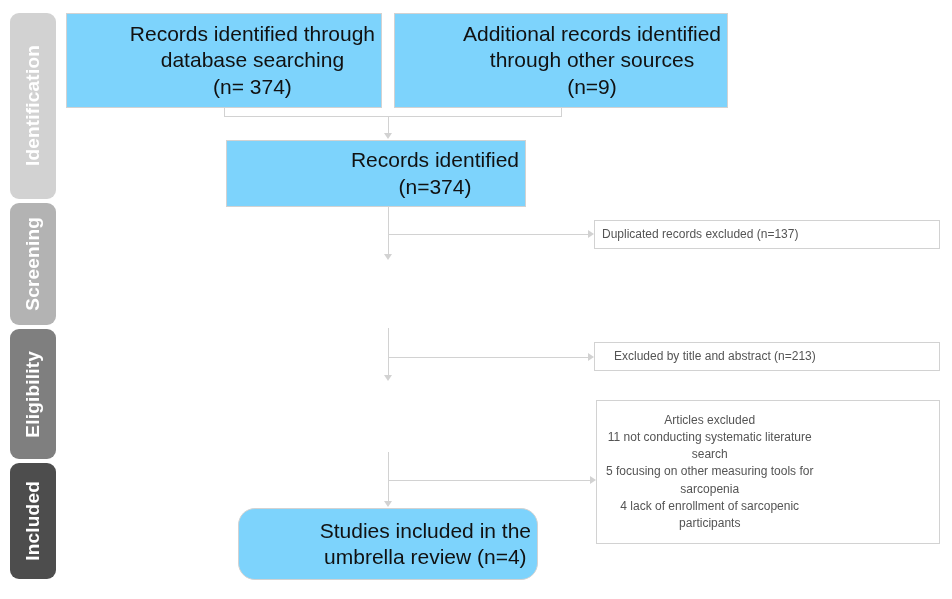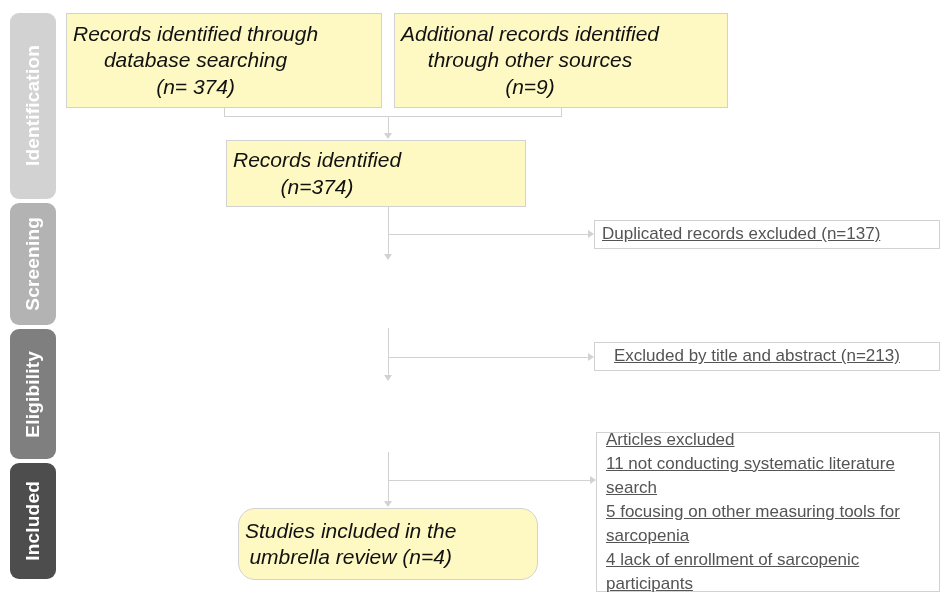--- a/index.html
+++ b/index.html
@@ -37,53 +37,51 @@
     font-size: 19px;
     letter-spacing: 0.2px;
     white-space: nowrap;
     font-family: "Liberation Sans", sans-serif;
   }
 
   
   .flow-box {
     position: absolute;
     box-sizing: border-box;
-    background: #fef9c3;
+    background: #7dd3fc;
     border: 1px solid #d2d2d2;
     display: flex;
     align-items: center;
-    justify-content: flex-start;
+    justify-content: flex-end;
     text-align: center;
-    font-style: italic;
   }
   .flow-box .box-text {
     font-size: 21px;
     line-height: 1.25;
     color: #111111;
     padding: 0 6px;
     white-space: pre-line;
   }
 
   
   .side-box {
     position: absolute;
     box-sizing: border-box;
     background: #ffffff;
     border: 1px solid #d2d2d2;
     display: flex;
     align-items: center;
   }
   .side-box .box-text {
-    font-size: 17px;
+    font-size: 12px;
     line-height: 1.32;
     color: #545454;
     padding: 0 7px;
-    text-align: left;
+    text-align: center;
     white-space: pre-line;
-    text-decoration: underline;
   }
   .side-box.tall .box-text {
     padding: 0 9px;
     line-height: 1.42;
   }
 
   
   .hline, .vline {
     position: absolute;
     background: #d2d2d2;
@@ -176,21 +174,21 @@
   </div>
 
   <div class="side-box" id="box-duplicates-excluded" style="left: 594px; top: 220px; width: 346px; height: 29px;">
     <span class="box-text">Duplicated records excluded (n=137)</span>
   </div>
 
   <div class="side-box" id="box-title-abstract-excluded" style="left: 594px; top: 342px; width: 346px; height: 29px; padding-left: 12px;">
     <span class="box-text">Excluded by title and abstract (n=213)</span>
   </div>
 
-  <div class="side-box tall" id="box-articles-excluded" style="left: 596px; top: 400px; width: 344px; height: 160px; margin-top: 32px;">
+  <div class="side-box tall" id="box-articles-excluded" style="left: 596px; top: 400px; width: 344px; height: 144px;">
     <span class="box-text">Articles excluded
 11 not conducting systematic literature
      search
   5 focusing on other measuring tools for
      sarcopenia
   4 lack of enrollment of sarcopenic
      participants</span>
   </div>
 
 </div>

